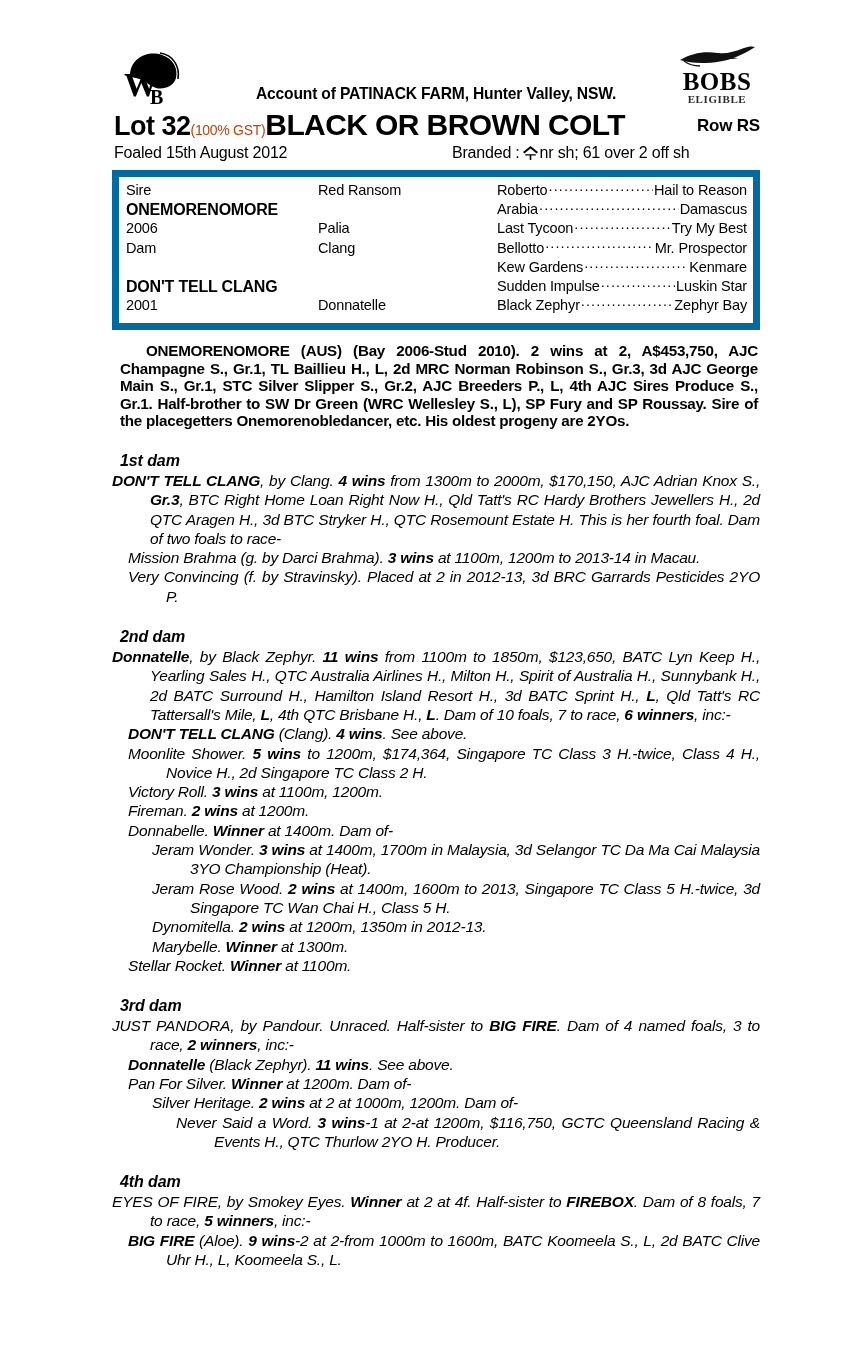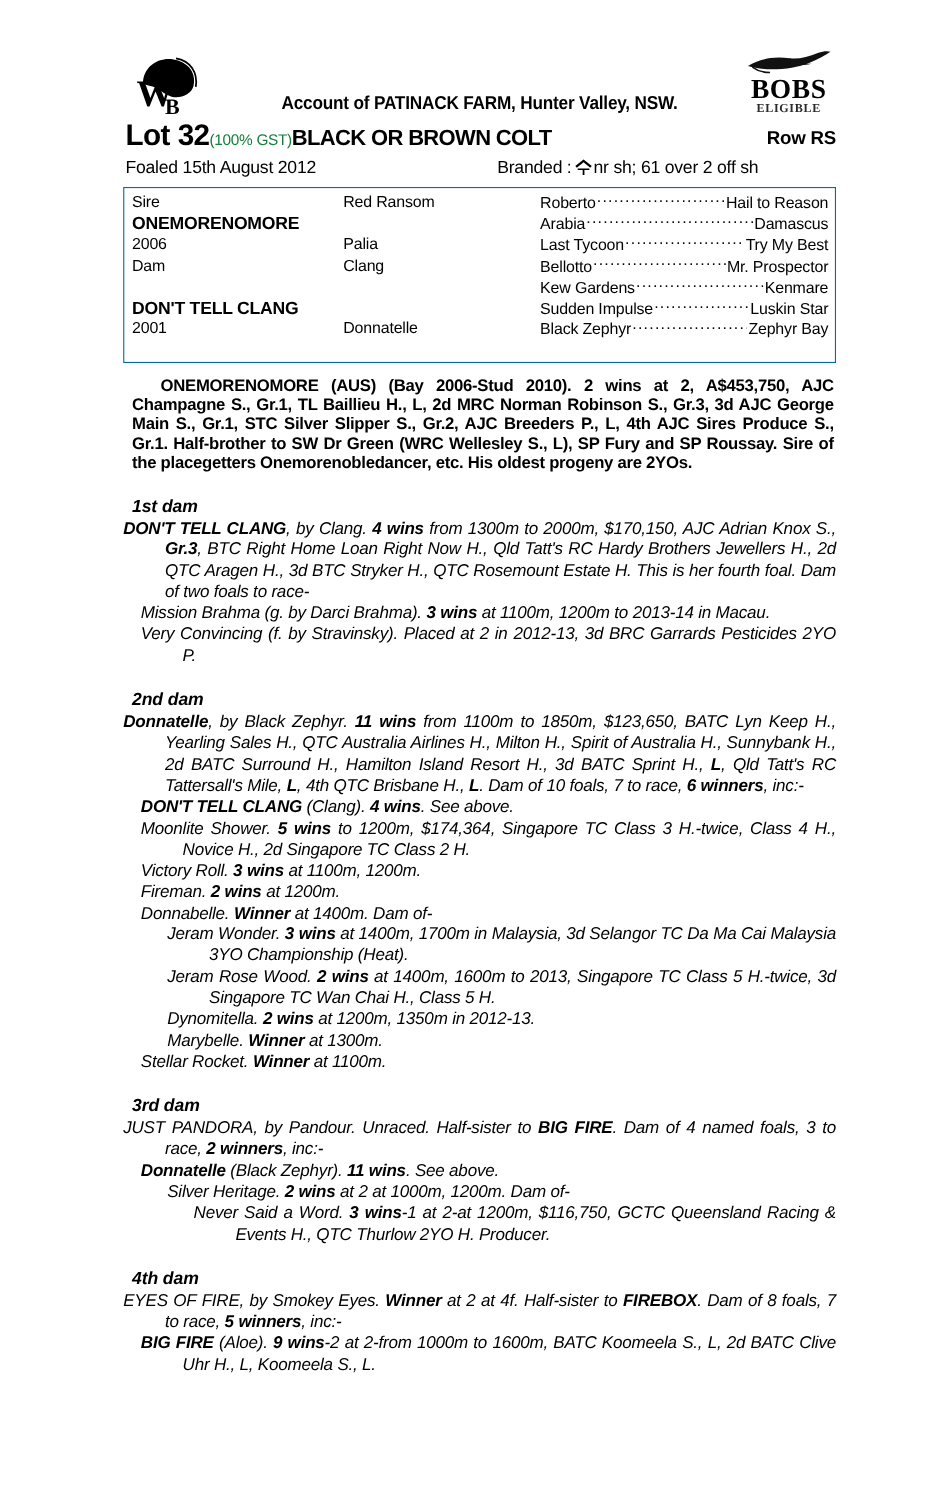--- a/index.html
+++ b/index.html
@@ -101,26 +101,26 @@
   .lot-no {
     font-weight: 700;
     font-size: 27px;
     letter-spacing: -0.5px;
     vertical-align: baseline;
   }
   .gst {
     font-size: 14px;
     font-weight: 400;
     vertical-align: baseline;
-    color: #15803d;
+    color: #c2410c;
     letter-spacing: -0.3px;
   }
   .colour-sex {
     font-weight: 700;
-    font-size: 20px;
+    font-size: 30px;
     letter-spacing: -0.6px;
     vertical-align: baseline;
   }
   .row-label {
     position: absolute;
     right: 0px;
     top: 78px;
     font-weight: 700;
     font-size: 17px;
     letter-spacing: -0.2px;
@@ -145,21 +145,21 @@
     width: 17px;
     height: 16px;
     vertical-align: -3px;
     margin: 0 1px 0 2px;
   }
 
   
   .ped-table {
     position: relative;
     margin-top: 0px;
-    border: 1px solid #0369a1;
+    border: 7px solid #0369a1;
     box-sizing: border-box;
     width: 648px;
     height: 160px;
     padding: 4px 6px 4px 7px;
     font-size: 14.5px;
     line-height: 19.2px;
     letter-spacing: -0.15px;
   }
   .ped-row {
     position: relative;
@@ -386,20 +386,21 @@
           <p class="entry lvl1 i2"><span>Jeram Wonder. </span><b>3 wins</b><span> at 1400m, 1700m in Malaysia, 3d Selangor TC Da Ma Cai Malaysia 3YO Championship (Heat).</span></p>
           <p class="entry lvl1 i2"><span>Jeram Rose Wood. </span><b>2 wins</b><span> at 1400m, 1600m to 2013, Singapore TC Class 5 H.-twice, 3d Singapore TC Wan Chai H., Class 5 H.</span></p>
           <p class="entry lvl1 i2"><span>Dynomitella. </span><b>2 wins</b><span> at 1200m, 1350m in 2012-13.</span></p>
           <p class="entry lvl1 i2"><span>Marybelle. </span><b>Winner</b><span> at 1300m.</span></p>
           <p class="entry lvl1 i1"><span>Stellar Rocket. </span><b>Winner</b><span> at 1100m.</span></p>
         </div>
         <div class="dam-section d3">
           <div class="dam-heading">3rd dam</div>
           <p class="entry lvl1 i0"><span>JUST PANDORA, by Pandour. Unraced. Half-sister to </span><b>BIG FIRE</b><span>. Dam of 4 named foals, 3 to race, </span><b>2 winners</b><span>, inc:-</span></p>
           <p class="entry lvl1 i1"><b>Donnatelle</b><span> (Black Zephyr). </span><b>11 wins</b><span>. See above.</span></p>
+          <p class="entry lvl1 i1"><span>Pan For Silver. </span><b>Winner</b><span> at 1200m. Dam of-</span></p>
           <p class="entry lvl1 i2"><span>Silver Heritage. </span><b>2 wins</b><span> at 2 at 1000m, 1200m. Dam of-</span></p>
           <p class="entry lvl1 i3"><span>Never Said a Word. </span><b>3 wins</b><span>-1 at 2-at 1200m, $116,750, GCTC Queensland Racing &amp; Events H., QTC Thurlow 2YO H. Producer.</span></p>
         </div>
         <div class="dam-section d4">
           <div class="dam-heading">4th dam</div>
           <p class="entry lvl1 i0"><span>EYES OF FIRE, by Smokey Eyes. </span><b>Winner</b><span> at 2 at 4f. Half-sister to </span><b>FIREBOX</b><span>. Dam of 8 foals, 7 to race, </span><b>5 winners</b><span>, inc:-</span></p>
           <p class="entry lvl1 i1"><b>BIG FIRE</b><span> (Aloe). </span><b>9 wins</b><span>-2 at 2-from 1000m to 1600m, BATC Koomeela S., L, 2d BATC Clive Uhr H., L, Koomeela S., L.</span></p>
         </div>
       </div>
 

